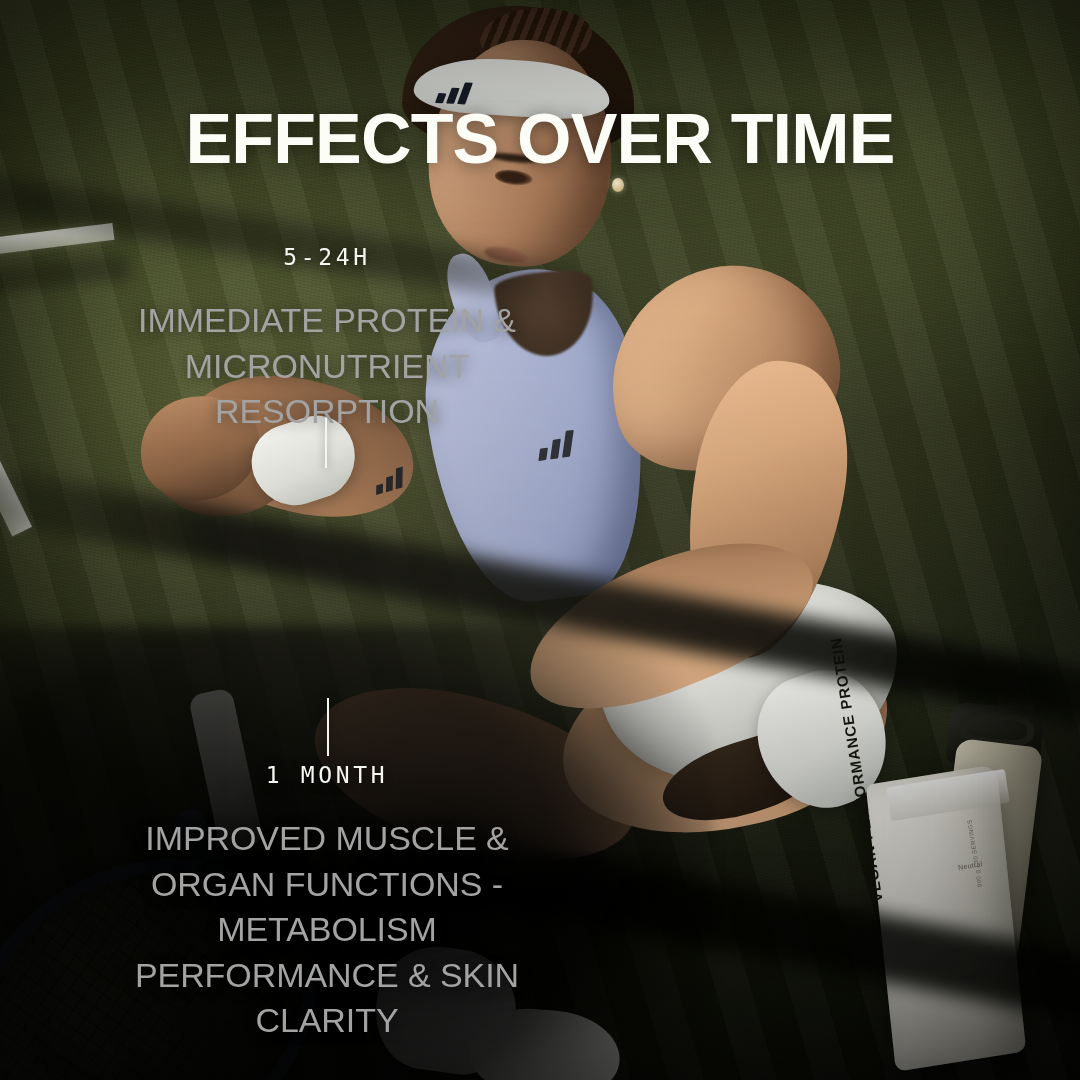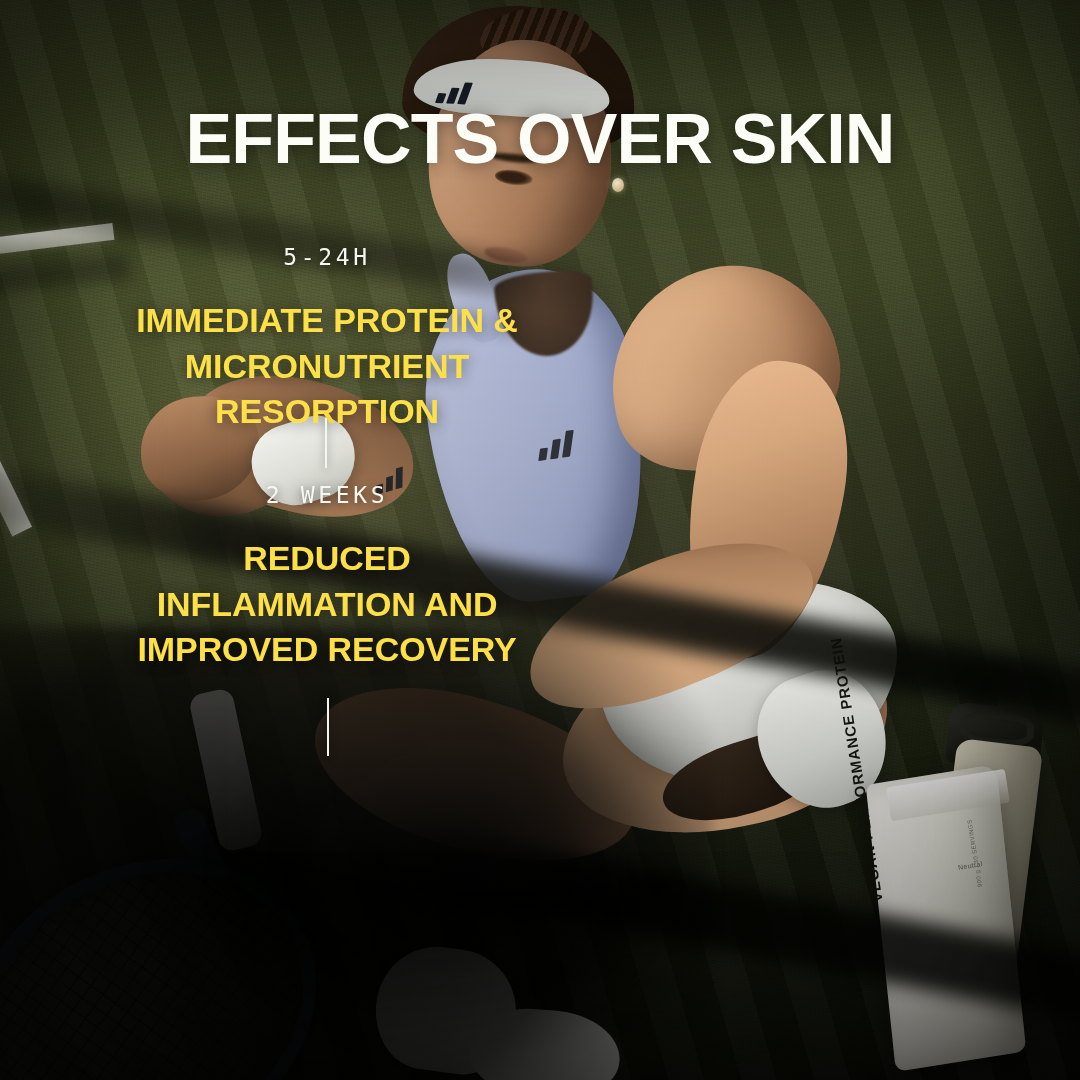--- a/index.html
+++ b/index.html
@@ -389,23 +389,23 @@
     font-family: "DejaVu Sans Mono", monospace;
     font-size: 23px;
     font-weight: 400;
     letter-spacing: .16em;
     color: #f7f7f1;
     margin-bottom: 10px;
     text-shadow: 0 2px 10px rgba(0,0,0,.55);
   }
   .stage-desc {
     font-size: 34px;
-    font-weight: 700;
+    font-weight: 400;
     line-height: 1.34;
-    color: #fde047;
+    color: #a3a3a3;
     letter-spacing: -0.002em;
     text-shadow: 0 2px 14px rgba(0,0,0,.48);
     margin-top: 28px;
   }
 
   .divider {
     position: absolute;
     width: 2px;
     background: #f6f6f0;
     box-shadow: 0 0 8px rgba(0,0,0,.45);
@@ -490,31 +490,31 @@
     <div class="shadow-band sb2"></div>
     <div class="dark-pool"></div>
     <div class="dark-pool2"></div>
 
     <div class="grade"></div>
     <div class="vignette"></div>
   </div>
 
   <div class="overlay">
 
-    <div class="headline">EFFECTS OVER SKIN</div>
+    <div class="headline">EFFECTS OVER TIME</div>
 
     <div class="stage-block stage-1">
       <div class="stage-time">5-24H</div>
       <div class="stage-desc">IMMEDIATE PROTEIN &amp; MICRONUTRIENT RESORPTION</div>
     </div>
 
     <div class="divider div-1"></div>
 
-    <div class="stage-block stage-2">
-      <div class="stage-time">2 WEEKS</div>
-      <div class="stage-desc">REDUCED INFLAMMATION AND IMPROVED RECOVERY</div>
+
+    <div class="divider div-2"></div>
+
+    <div class="stage-block stage-3">
+      <div class="stage-time">1 MONTH</div>
+      <div class="stage-desc">IMPROVED MUSCLE &amp; ORGAN FUNCTIONS - METABOLISM PERFORMANCE &amp; SKIN CLARITY</div>
     </div>
-
-    <div class="divider div-2"></div>
-
 
   </div>
 </div>
 
 </body></html>

